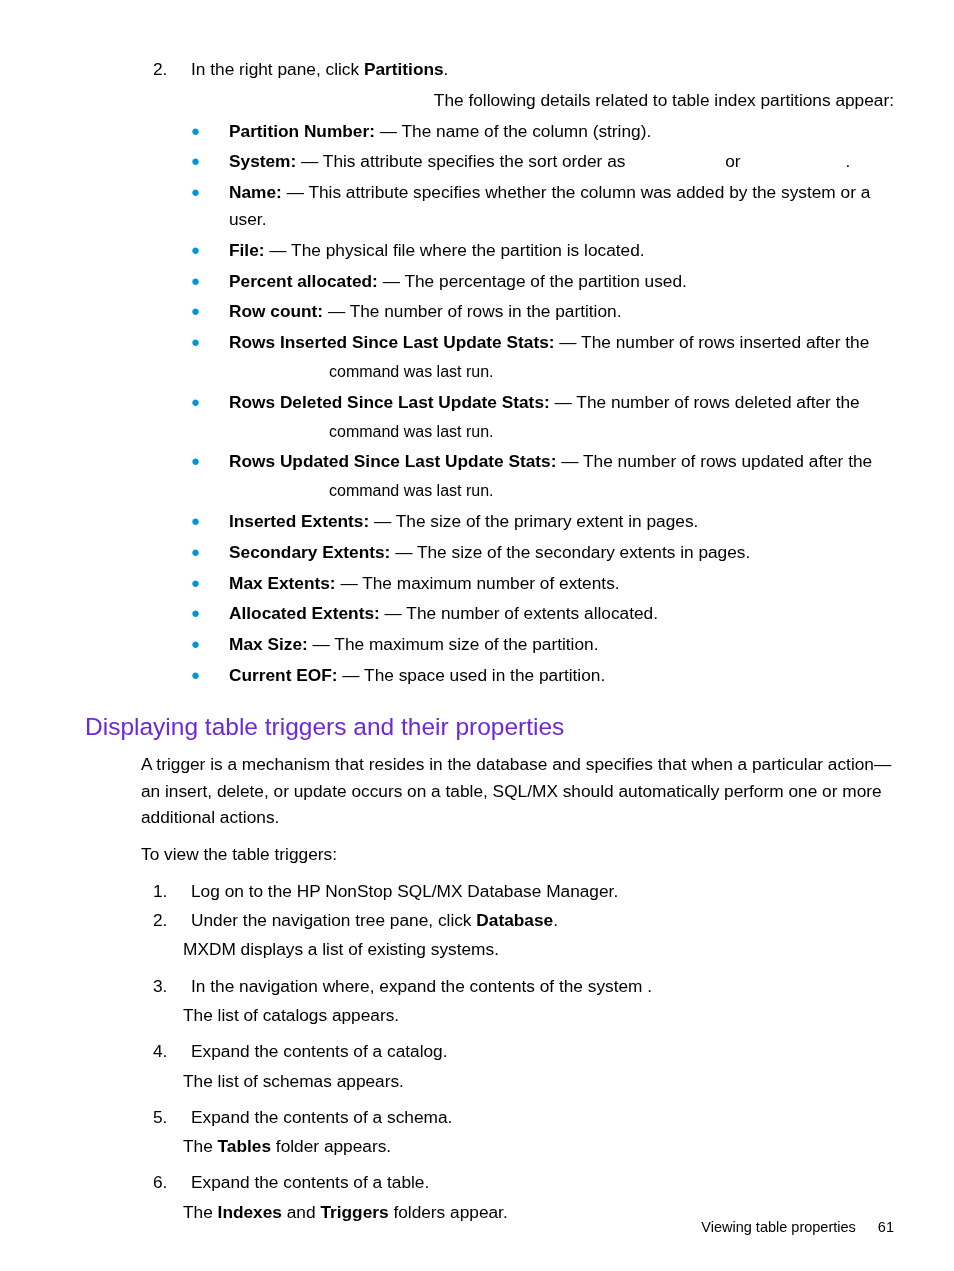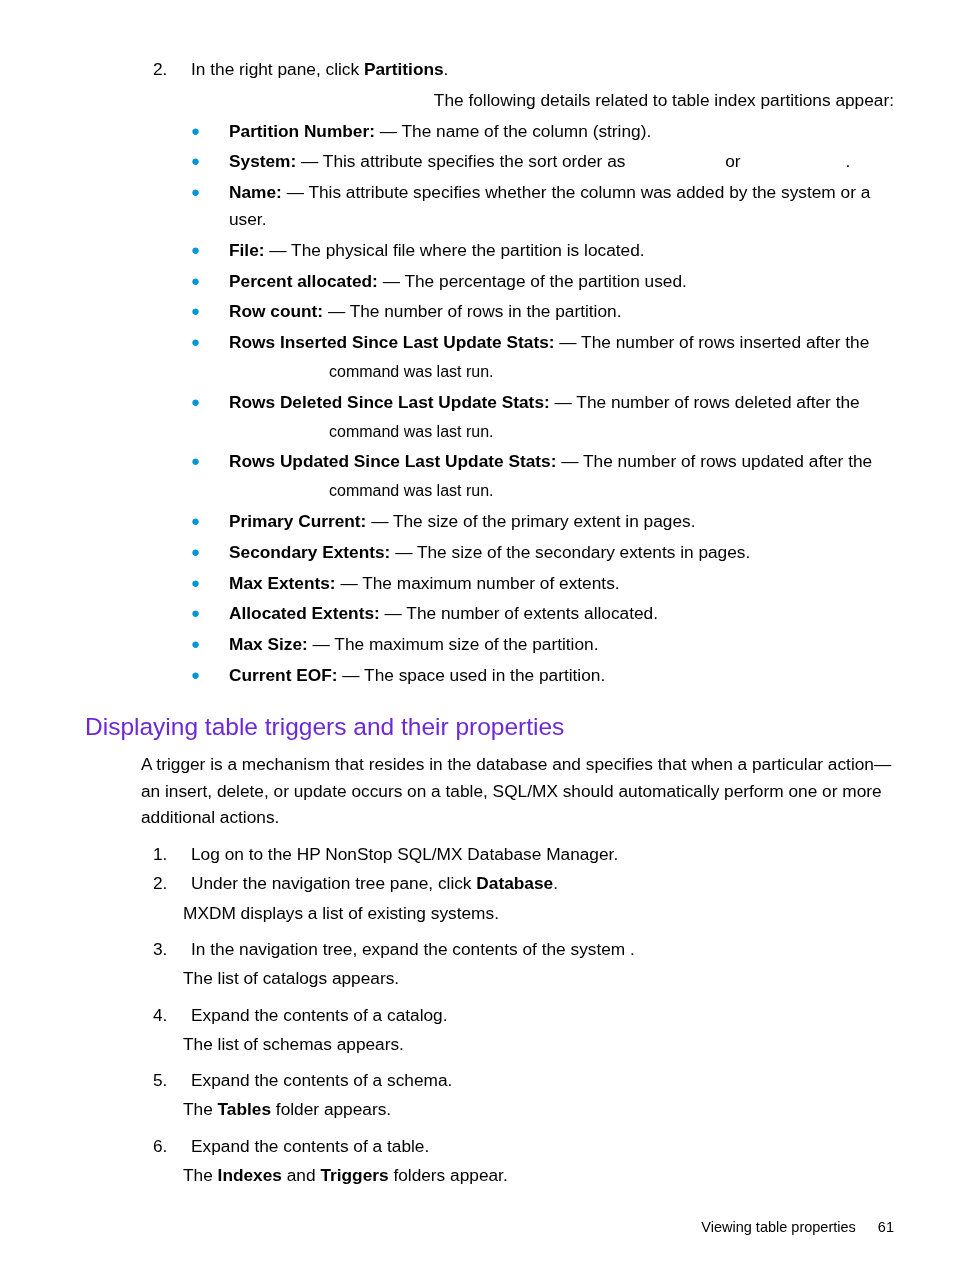--- a/index.html
+++ b/index.html
@@ -185,21 +185,21 @@
     <div class="bullet-dot">●</div>
     <div class="bullet-body">
       <strong>Rows Updated Since Last Update Stats:</strong><span> — The number of rows updated after the </span>
     </div>
   </div>
   <div class="bullet-cont">command was last run.</div>
 
   <div class="bullet-row">
     <div class="bullet-dot">●</div>
     <div class="bullet-body">
-      <strong>Primary Current:</strong><span> — The size of the primary extent in pages.</span>
+      <strong>Inserted Extents:</strong><span> — The size of the primary extent in pages.</span>
     </div>
   </div>
 
   <div class="bullet-row">
     <div class="bullet-dot">●</div>
     <div class="bullet-body">
       <strong>Secondary Extents:</strong><span> — The size of the secondary extents in pages.</span>
     </div>
   </div>
 
@@ -227,37 +227,38 @@
   <div class="bullet-row">
     <div class="bullet-dot">●</div>
     <div class="bullet-body">
       <strong>Current EOF:</strong><span> — The space used in the partition.</span>
     </div>
   </div>
 
   <h2 class="section">Displaying table triggers and their properties</h2>
 
   <div class="para">A trigger is a mechanism that resides in the database and specifies that when a particular action—an insert, delete, or update occurs on a table, SQL/MX should automatically perform one or more additional actions.</div>
+  <div class="para" style="margin-top:4px;">To view the table triggers:</div>
 
   <div class="step2-row">
     <div class="step2-num">1.</div>
     <div class="step2-body">Log on to the HP NonStop SQL/MX Database Manager.</div>
   </div>
 
   <div class="step2-row">
     <div class="step2-num">2.</div>
     <div class="step2-body">
       <span>Under the navigation tree pane, click </span><strong>Database</strong><span>.</span>
     </div>
   </div>
   <div class="step2-follow">MXDM displays a list of existing systems.</div>
 
   <div class="step2-row">
     <div class="step2-num">3.</div>
-    <div class="step2-body">In the navigation tree, expand the contents of the system .</div>
+    <div class="step2-body">In the navigation where, expand the contents of the system .</div>
   </div>
   <div class="step2-follow">The list of catalogs appears.</div>
 
   <div class="step2-row">
     <div class="step2-num">4.</div>
     <div class="step2-body">Expand the contents of a catalog.</div>
   </div>
   <div class="step2-follow">The list of schemas appears.</div>
 
   <div class="step2-row">

